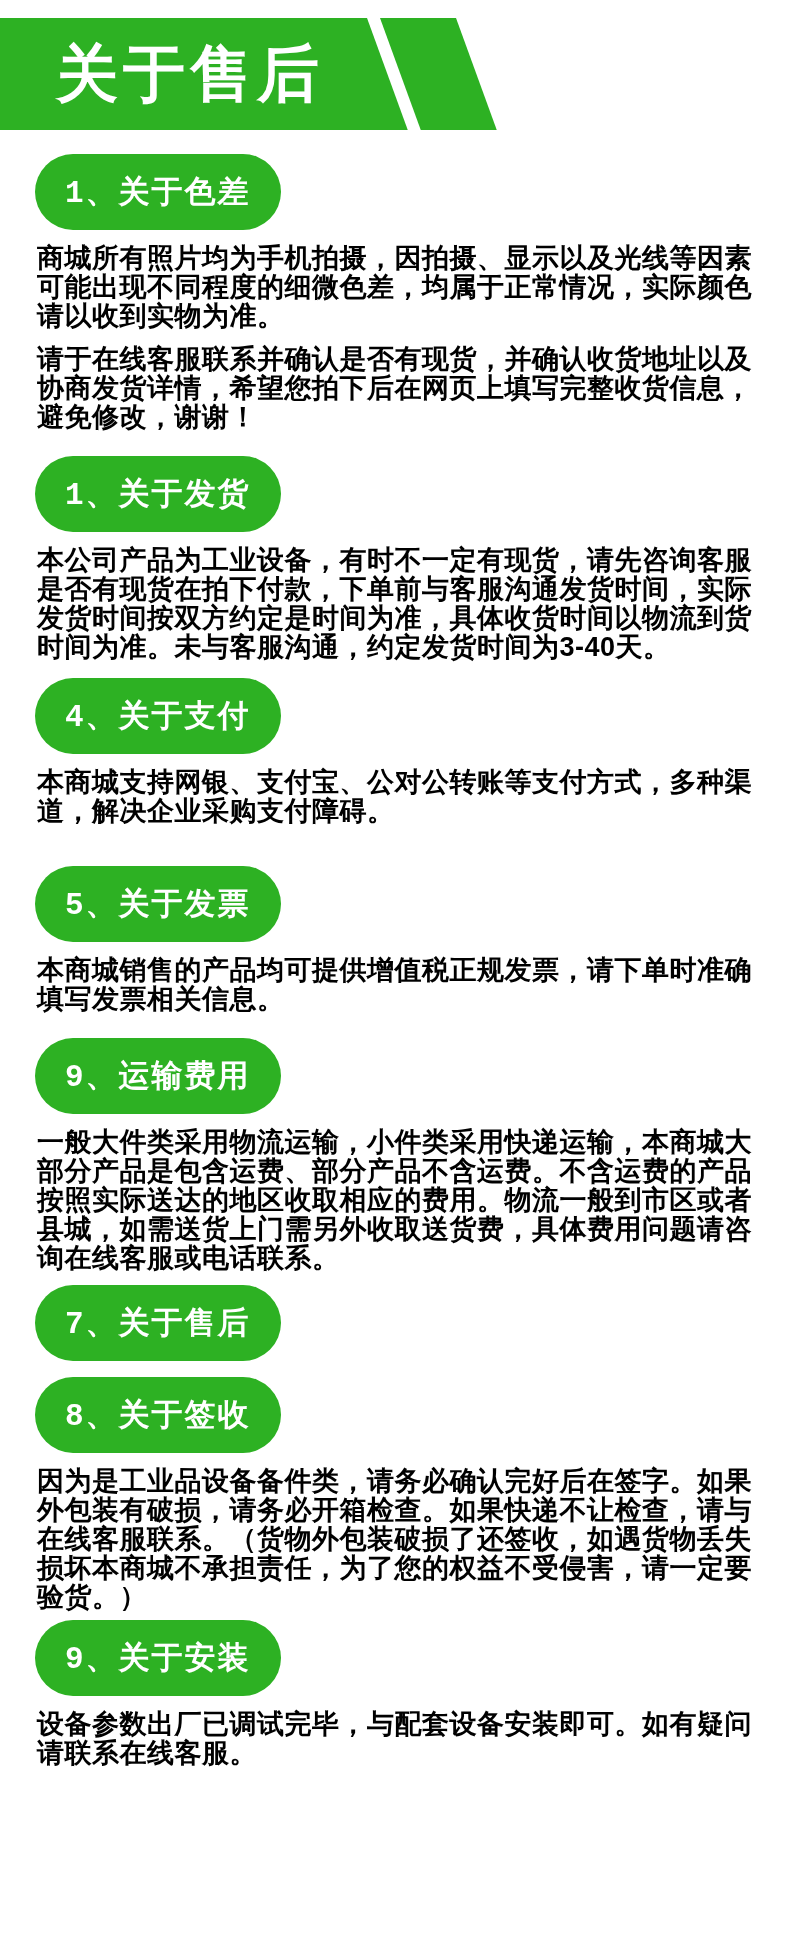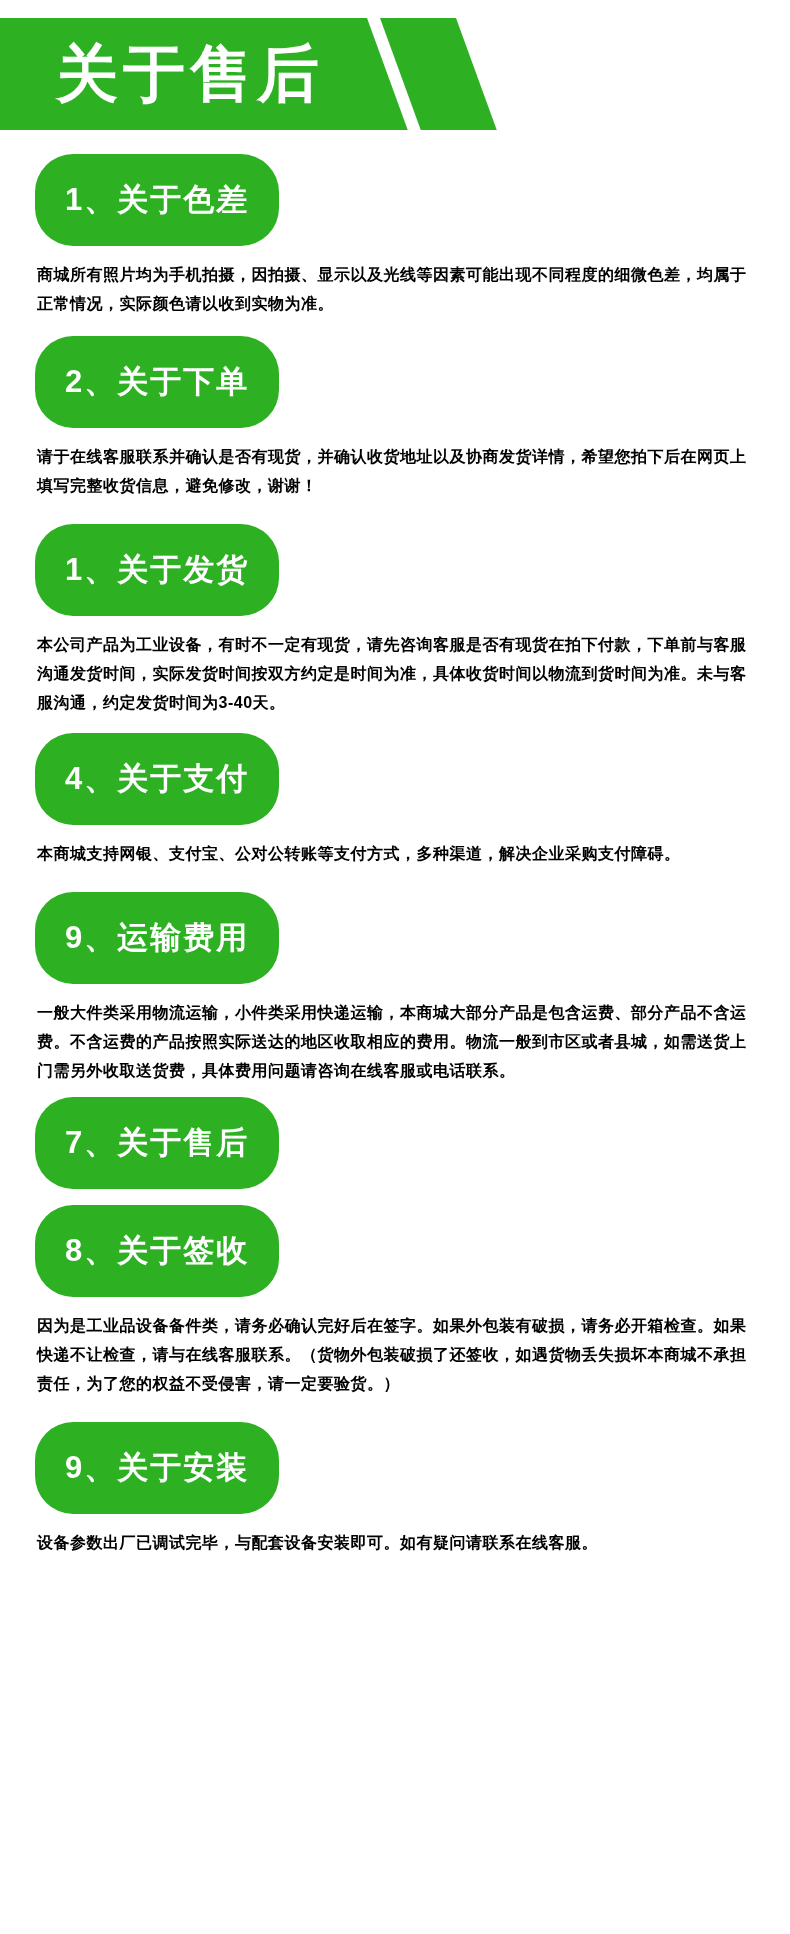--- a/index.html
+++ b/index.html
@@ -60,81 +60,85 @@
     z-index: 2;
   }
 
   
   .content {
     padding: 0 35px;
   }
   .pill {
     display: inline-flex;
     align-items: center;
-    height: 92px;
+    height: 76px;
     padding: 0 30px;
     border-radius: 38px;
     background: var(--green, #2db123);
     color: #ffffff;
     font-size: 31px;
     font-weight: bold;
     letter-spacing: 2px;
     white-space: nowrap;
+    font-family: Liberation Mono, monospace;
   }
   .body-text {
     margin: 14px 0 0 2px;
-    font-size: 16px;
+    font-size: 27px;
     line-height: 29px;
     font-weight: 600;
     color: #000000;
     letter-spacing: 0.5px;
   }
   .sec-1 .pill { margin-top: 24px; }
   .sec-2 .pill { margin-top: 18px; }
   .sec-3 .pill { margin-top: 24px; }
   .sec-4 .pill { margin-top: 16px; text-align: center; }
   .sec-5 .pill { margin-top: 40px; }
   .sec-6 .pill { margin-top: 24px; }
   .sec-7 .pill { margin-top: 12px; }
   .sec-8 .pill { margin-top: 16px; }
-  .sec-9 .pill { margin-top: 24px; }
+  .sec-9 .pill { margin-top: 8px; }
 </style>
 </head>
 <body>
 
 <div class="page">
 
   <header class="banner">
     <div class="banner-main"></div>
     <div class="banner-stripe"></div>
     <h1 class="banner-title">关于售后</h1>
   </header>
 
   <main class="content">
 
     <section class="sec-1">
       <div class="pill">1、关于色差</div>
       <p class="body-text">商城所有照片均为手机拍摄，因拍摄、显示以及光线等因素可能出现不同程度的细微色差，均属于正常情况，实际颜色请以收到实物为准。</p>
     </section>
 
     <section class="sec-2">
-      <div class="pill">2、关于下单</div>
       <p class="body-text">请于在线客服联系并确认是否有现货，并确认收货地址以及协商发货详情，希望您拍下后在网页上填写完整收货信息，避免修改，谢谢！</p>
     </section>
 
     <section class="sec-3">
       <div class="pill">1、关于发货</div>
       <p class="body-text">本公司产品为工业设备，有时不一定有现货，请先咨询客服是否有现货在拍下付款，下单前与客服沟通发货时间，实际发货时间按双方约定是时间为准，具体收货时间以物流到货时间为准。未与客服沟通，约定发货时间为3-40天。</p>
     </section>
 
     <section class="sec-4">
       <div class="pill">4、关于支付</div>
       <p class="body-text">本商城支持网银、支付宝、公对公转账等支付方式，多种渠道，解决企业采购支付障碍。</p>
     </section>
 
+    <section class="sec-5">
+      <div class="pill">5、关于发票</div>
+      <p class="body-text">本商城销售的产品均可提供增值税正规发票，请下单时准确填写发票相关信息。</p>
+    </section>
 
     <section class="sec-6">
       <div class="pill">9、运输费用</div>
       <p class="body-text">一般大件类采用物流运输，小件类采用快递运输，本商城大部分产品是包含运费、部分产品不含运费。不含运费的产品按照实际送达的地区收取相应的费用。物流一般到市区或者县城，如需送货上门需另外收取送货费，具体费用问题请咨询在线客服或电话联系。</p>
     </section>
 
     <section class="sec-7">
       <div class="pill">7、关于售后</div>
     </section>
 

